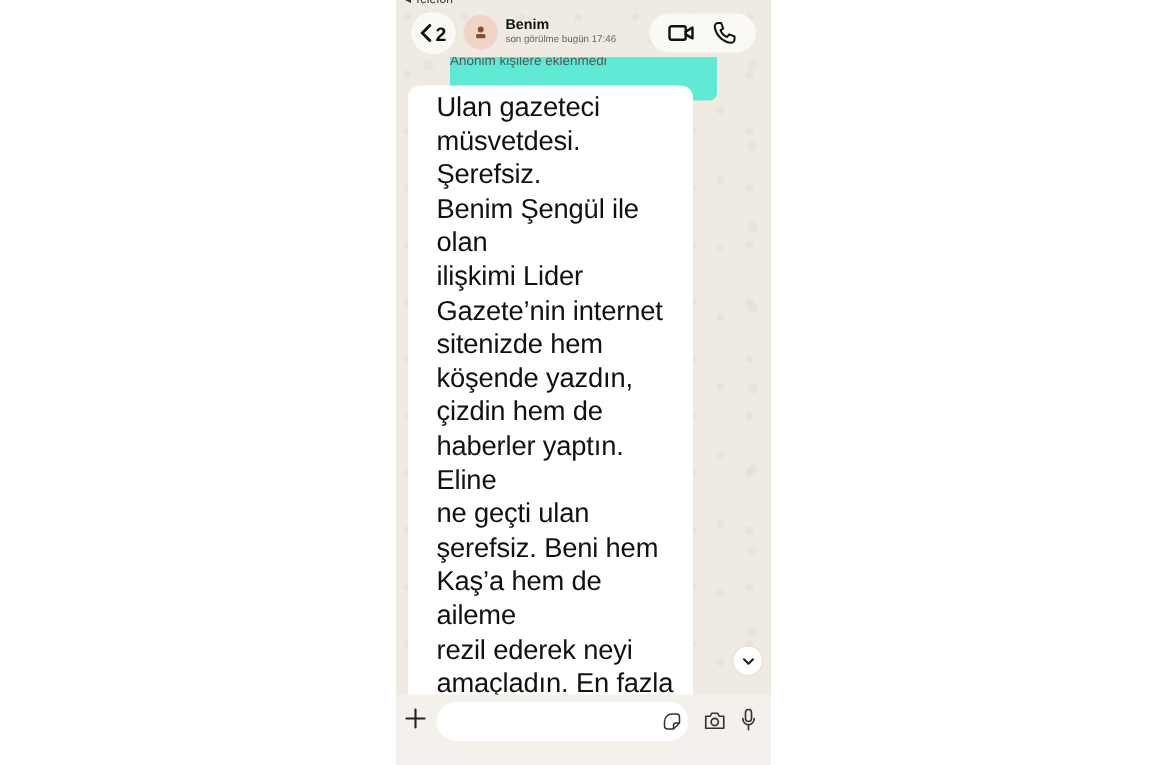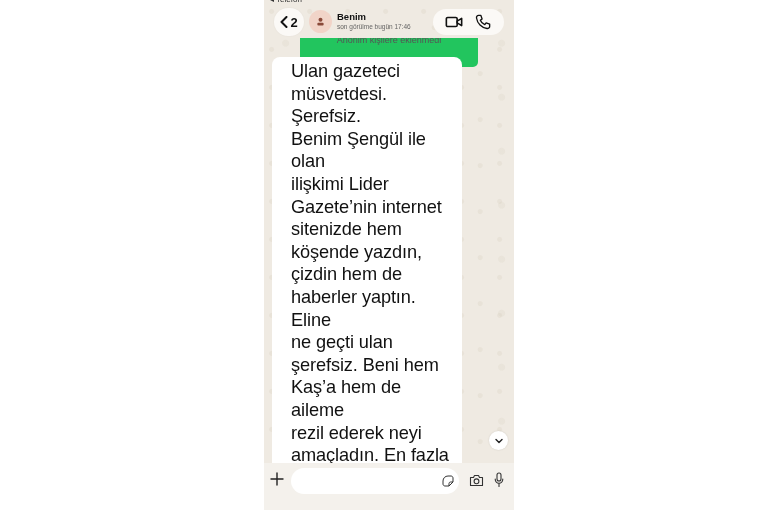--- a/index.html
+++ b/index.html
@@ -39,22 +39,22 @@
     .contact-name { position: absolute; left: 73px; top: 3px; font-size: 9.5px; font-weight: bold; color: #111; }
     .last-seen { position: absolute; left: 73px; top: 15px; font-size: 6.5px; color: #666; }
     .call-pill {
       position: absolute; left: 169px; top: 1px; width: 71px; height: 26px; border-radius: 13px;
       background: #fbf9f6; display: flex; align-items: center; justify-content: space-around; padding: 0 6px;
     }
     .call-pill svg { width: 18px; height: 16px; }
 
     .system-notice {
       position: absolute; left: 36px; top: 38px; width: 178px; height: 29px;
-      background: #22c55e; border-radius: 0 0 5px 5px; overflow: hidden;
-      font-size: 9px; color: #555; text-align: center; line-height: 4px;
+      background: #5eead4; border-radius: 0 0 5px 5px; overflow: hidden;
+      font-size: 9px; color: #555; line-height: 4px;
     }
 
     .bubble {
       position: absolute; left: 8px; top: 57px; width: 190px; height: 420px;
       background: #ffffff; border-radius: 8px; overflow: hidden;
       padding: 3px 7px;
     }
     .bubble-text {
       font-family: Liberation Sans, sans-serif; font-size: 18.2px; line-height: 22.6px;
       color: #111; white-space: pre-line; letter-spacing: -0.1px; margin-left: 12px;

